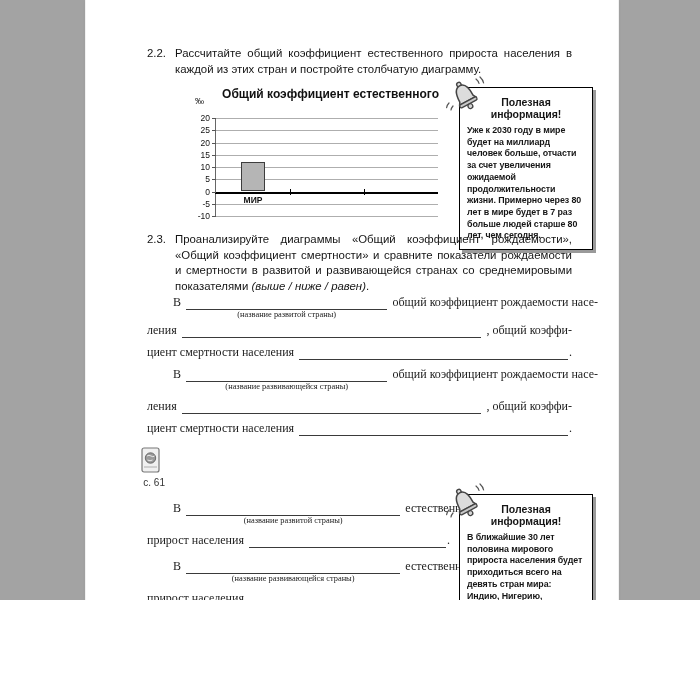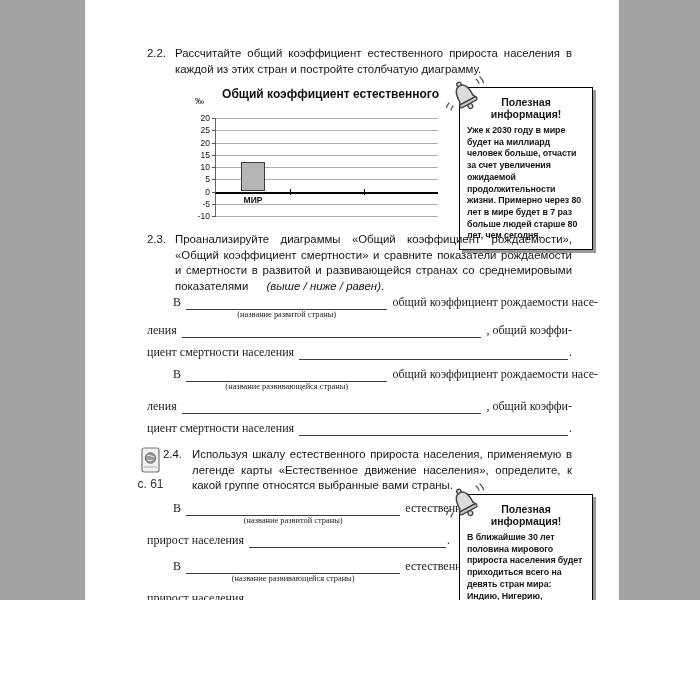--- a/index.html
+++ b/index.html
@@ -35,24 +35,24 @@
   .frow{position:absolute;height:16px;display:flex;align-items:flex-end;
         font-family:"Liberation Serif",serif;font-size:12px;color:#1c1c1c;white-space:nowrap;}
   .frow .pre{padding-right:5px;}
   .frow .suf{padding-left:5px;}
   .frow .blank{flex:1;border-bottom:1px solid #3a3a3a;height:14px;position:relative;}
   .frow .cap{position:absolute;top:100%;left:50%;transform:translateX(-50%);margin-top:1px;
         font-size:8.4px;color:#222;white-space:nowrap;}
   .indent{padding-left:26px;}
   
   .atlas{position:absolute;left:141px;top:447px;width:19px;height:26px;}
-  .atlas-page{position:absolute;left:136px;top:477px;width:29px;text-align:center;font-size:12px;color:#333;}
+  .atlas-page{position:absolute;left:136px;top:477px;width:29px;text-align:right;font-size:10px;color:#333;}
   .pagenum{position:absolute;left:85px;top:632px;width:532px;text-align:center;
         font-family:"Liberation Serif",serif;font-size:10.5px;color:#222;}
-  i.hint{margin-left:15px;}
+  i.hint{}
 </style>
 </head>
 <body>
 
 <div id="stage">
   <div id="sheet"></div>
   <div id="bottom-band"></div>
 
   <div class="para" style="left:147px;top:46px;width:425px;">
     <span class="num">2.2.</span>
@@ -157,24 +157,20 @@
     <span class="suf" style="padding-left:1px;">.</span>
   </div>
 
   <svg class="atlas" viewBox="0 0 19 26">
     <rect x="1" y="1" width="17" height="24" rx="2" fill="#f0f0f0" stroke="#777" stroke-width="1.2"></rect>
     <circle cx="9.5" cy="11" r="5.2" fill="#9a9a9a" stroke="#555" stroke-width="0.8"></circle>
     <path d="M6 9 q2 -1.5 4 0 q2 1.5 3.5 0 M6.5 13 q2.5 1.5 5 0" stroke="#e8e8e8" stroke-width="1" fill="none"></path>
     <rect x="3" y="19" width="13" height="2" fill="#cfcfcf"></rect>
   </svg>
   <div class="atlas-page">с. 61</div>
-  <div class="para" style="left:163px;top:447px;width:409px;">
-    <span class="num">2.4.</span>
-    <span class="ptext" style="padding-left:29px;">Используя шкалу естественного прироста населения, применяемую в легенде карты «Естественное движение населения», определите, к какой группе относятся выбранные вами страны.</span>
-  </div>
 
   <div class="frow indent" style="left:147px;top:500px;width:303px;">
     <span class="pre">В</span>
     <span class="blank">
       <span class="cap">(название развитой страны)</span>
     </span>
     <span class="suf">естественный</span>
   </div>
   <div class="frow" style="left:147px;top:532px;width:303px;">
     <span class="pre">прирост населения</span>

